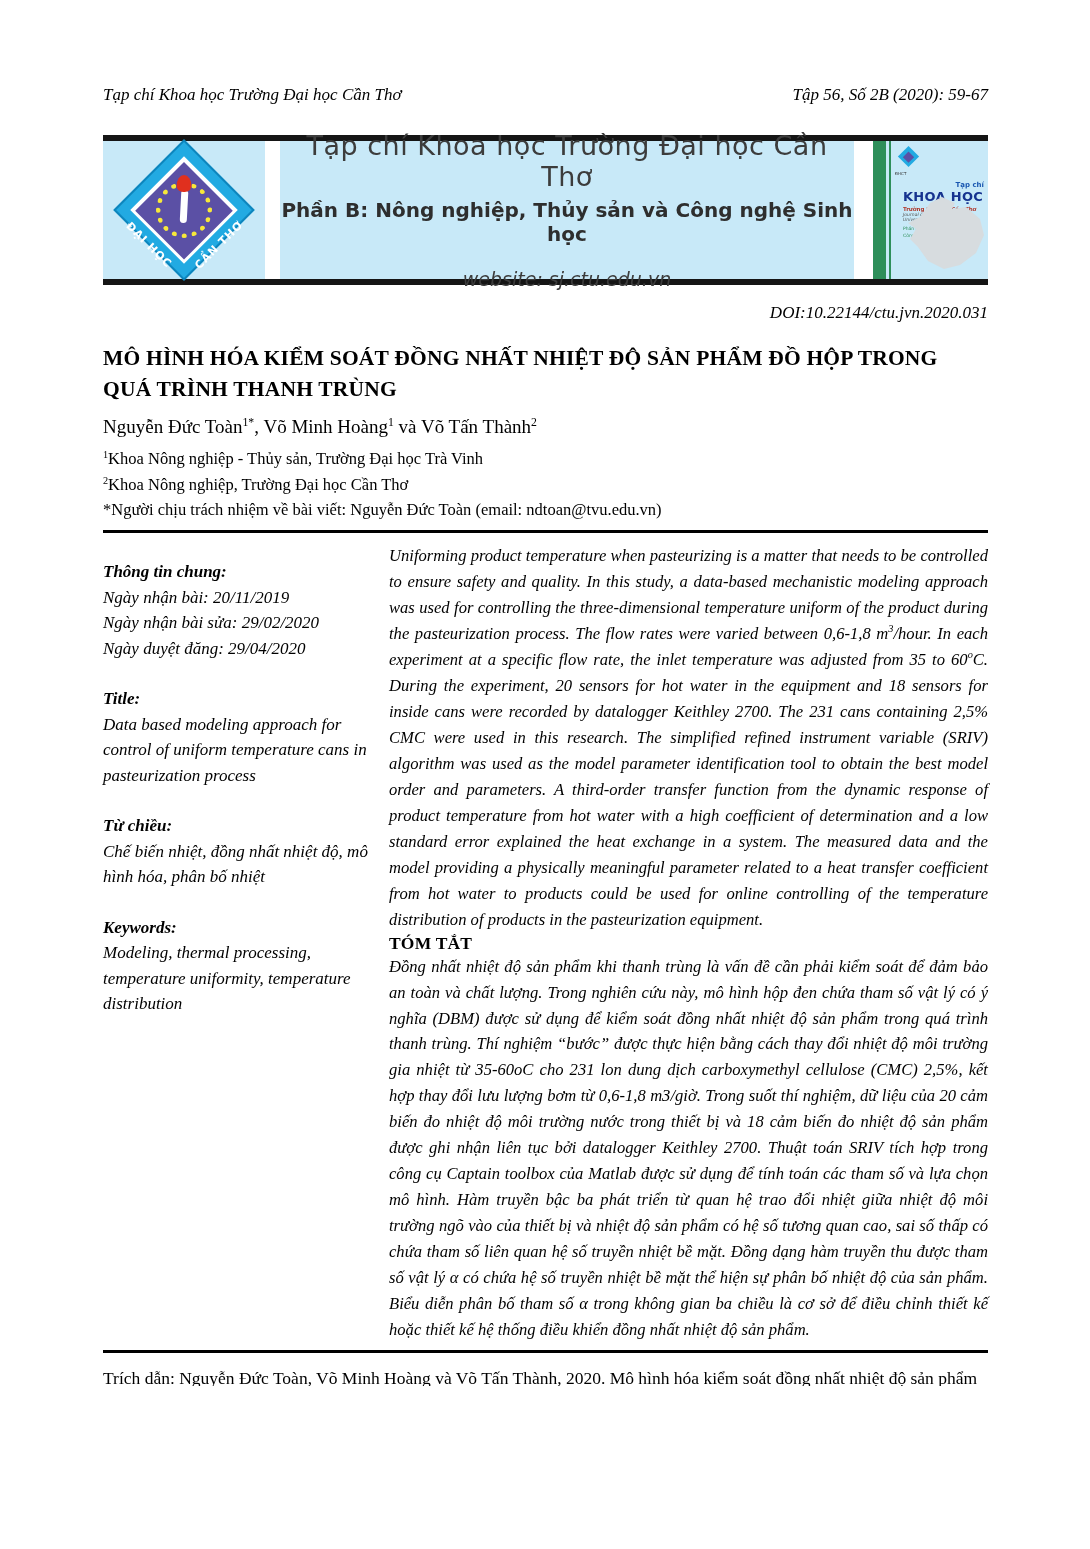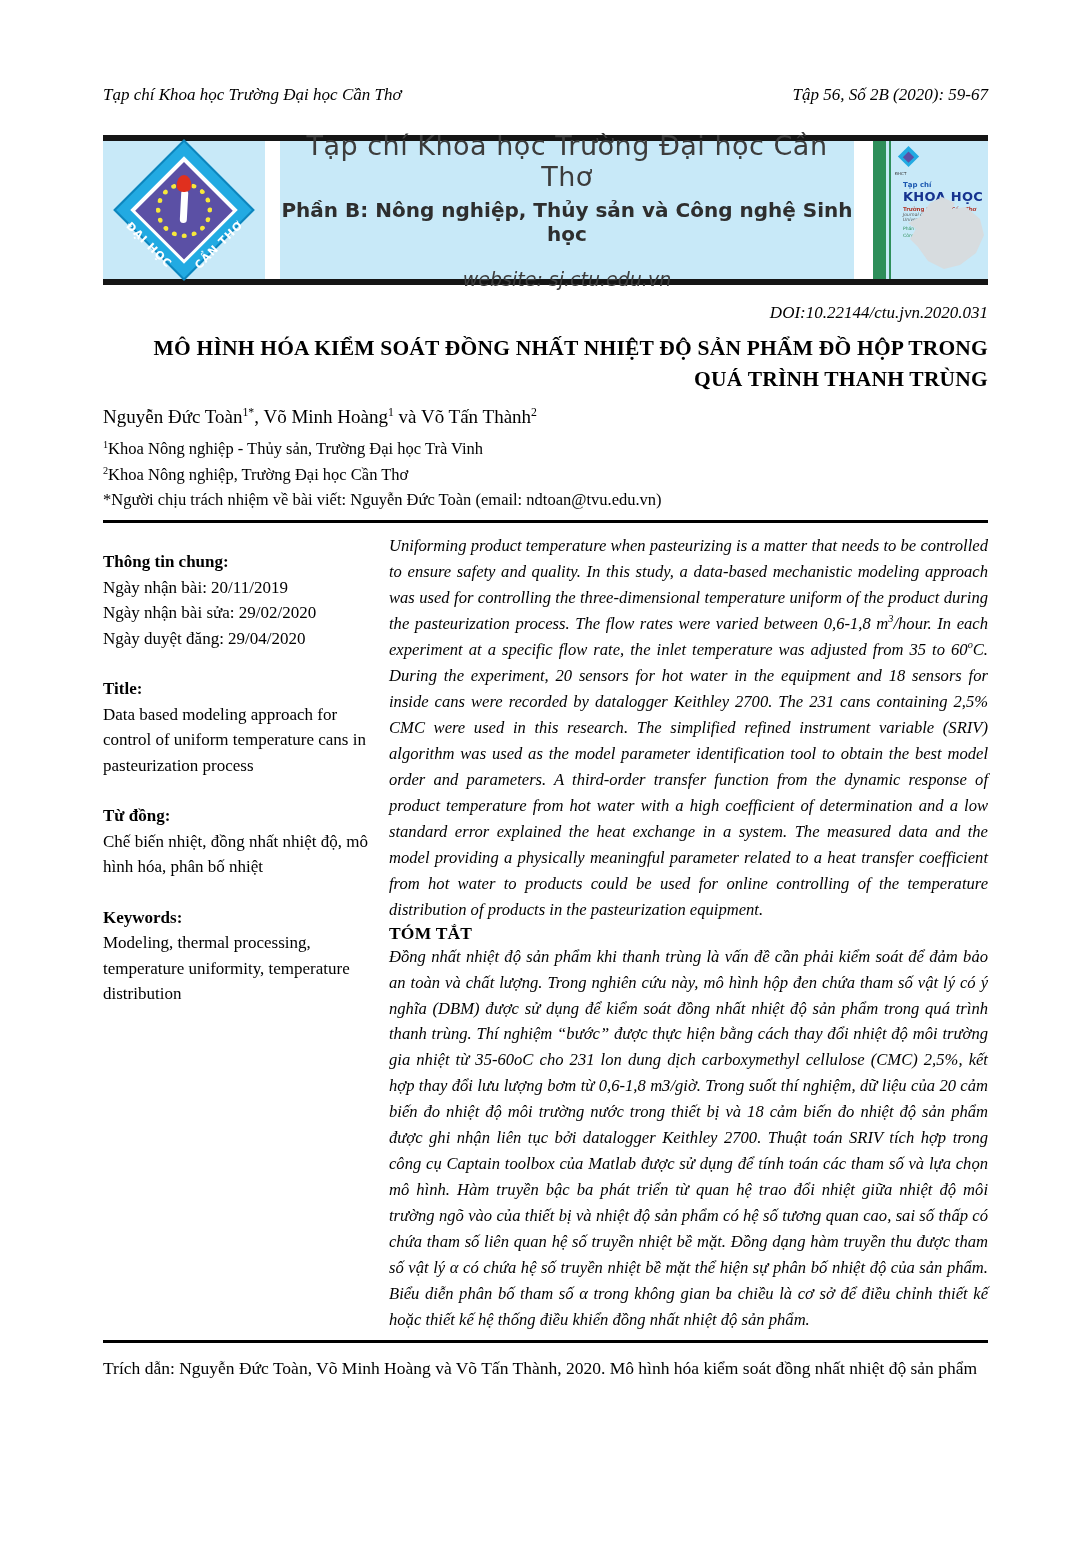--- a/index.html
+++ b/index.html
@@ -47,39 +47,39 @@
   .cover { position:absolute; left:9px; top:0; right:0; bottom:0; background:#c8e9f8; overflow:hidden; }
   .cover-green { position:absolute; left:0; top:0; bottom:0; width:13px; background:#2e8f5a; }
   .cover-line { position:absolute; left:16px; top:0; bottom:0; width:2px; background:#2e8f5a; }
   .mini-logo { position:absolute; left:28px; top:8px; width:15px; height:15px; transform:rotate(45deg);
                background:#22aae2; display:flex; align-items:center; justify-content:center; }
   .mini-inner { width:8px; height:8px; background:#5b50a5; }
   .mini-caption { position:absolute; left:22px; top:30px; font-size:4px; color:#333;
                   font-family:"DejaVu Sans",sans-serif; }
   .cover-text { position:absolute; left:30px; top:40px; right:4px;
                 font-family:"DejaVu Sans","Liberation Sans",sans-serif; }
-  .c-tagline { font-size:7px; font-weight:bold; color:#1a57b0; }
+  .c-tagline { font-size:7px; font-weight:bold; color:#1a57b0;text-align:right; }
   .c-title { font-size:13px; font-weight:bold; color:#16338f; letter-spacing:0.3px; }
   .c-sub { font-size:5.5px; font-weight:bold; color:#b03a2e; margin-top:2px; }
   .c-sub2 { font-size:4.5px; font-style:italic; color:#555; }
   .c-note { font-size:4.5px; color:#2e8f5a; margin-top:4px; line-height:1.5; }
   .map { position:absolute; right:2px; bottom:6px; }
 
   
   .doi { margin-top:18px; text-align:right; font-style:italic; font-size:17px; }
-  .title { margin-top:10px; font-size:21.5px; font-weight:bold; line-height:1.42; letter-spacing:0.2px;text-align:right; }
+  .title { margin-top:20px; font-size:21.5px; font-weight:bold; line-height:1.42; letter-spacing:0.2px; }
   .authors { margin-top:12px; font-size:19px; }
   .affils { margin-top:8px; font-size:16.5px; line-height:1.55; }
   sup { font-size:0.62em; }
 
   .rule-double { margin-top:7px; height:3px; border-top:2.5px solid #000; border-bottom:1.5px solid #000; }
 
   
   .columns { display:flex; margin-top:10px; }
-  .sidebar { width:278px; flex:none; font-size:17px; line-height:1.5; padding-top:16px; }
+  .sidebar { width:278px; flex:none; font-style:italic; font-size:17px; line-height:1.5; padding-top:16px; }
   .sb-h { font-weight:bold; }
   .sb-gap { height:25px; }
   .main-col { flex:1; padding-left:8px; }
   .sec-h { font-size:17.5px; font-weight:bold; letter-spacing:0.2px; }
   .abs { font-style:italic; font-size:16.6px; line-height:1.565; text-align:justify; }
 
   
   .citation { margin-top:12px; font-size:17.5px; line-height:1.55; padding-left:82px; text-indent:-82px; }
   .page-number { margin-top:30px; text-align:right; font-size:17px; color:#1f3864; }
 </style>
@@ -158,21 +158,21 @@
   <div class="columns">
     <aside class="sidebar">
       <div class="sb-h">Thông tin chung:</div>
       <div>Ngày nhận bài: 20/11/2019</div>
       <div>Ngày nhận bài sửa: 29/02/2020</div>
       <div>Ngày duyệt đăng: 29/04/2020</div>
       <div class="sb-gap"></div>
       <div class="sb-h">Title:</div>
       <div>Data based modeling approach for control of uniform temperature cans in pasteurization process</div>
       <div class="sb-gap"></div>
-      <div class="sb-h">Từ đồng:</div>
+      <div class="sb-h">Từ chiều:</div>
       <div>Chế biến nhiệt, đồng nhất nhiệt độ, mô hình hóa, phân bố nhiệt</div>
       <div class="sb-gap"></div>
       <div class="sb-h">Keywords:</div>
       <div>Modeling, thermal processing, temperature uniformity, temperature distribution</div>
     </aside>
 
     <section class="main-col">
       <p class="abs">Uniforming product temperature when pasteurizing is a matter that needs to be controlled to ensure safety and quality. In this study, a data-based mechanistic modeling approach was used for controlling the three-dimensional temperature uniform of the product during the pasteurization process. The flow rates were varied between 0,6-1,8 m<sup>3</sup>/hour. In each experiment at a specific flow rate, the inlet temperature was adjusted from 35 to 60<sup>o</sup>C. During the experiment, 20 sensors for hot water in the equipment and 18 sensors for inside cans were recorded by datalogger Keithley 2700. The 231 cans containing 2,5% CMC were used in this research. The simplified refined instrument variable (SRIV) algorithm was used as the model parameter identification tool to obtain the best model order and parameters. A third-order transfer function from the dynamic response of product temperature from hot water with a high coefficient of determination and a low standard error explained the heat exchange in a system. The measured data and the model providing a physically meaningful parameter related to a heat transfer coefficient from hot water to products could be used for online controlling of the temperature distribution of products in the pasteurization equipment.</p>
       <h2 class="sec-h">TÓM TẮT</h2>
       <p class="abs">Đồng nhất nhiệt độ sản phẩm khi thanh trùng là vấn đề cần phải kiểm soát để đảm bảo an toàn và chất lượng. Trong nghiên cứu này, mô hình hộp đen chứa tham số vật lý có ý nghĩa (DBM) được sử dụng để kiểm soát đồng nhất nhiệt độ sản phẩm trong quá trình thanh trùng. Thí nghiệm “bước” được thực hiện bằng cách thay đổi nhiệt độ môi trường gia nhiệt từ 35-60oC cho 231 lon dung dịch carboxymethyl cellulose (CMC) 2,5%, kết hợp thay đổi lưu lượng bơm từ 0,6-1,8 m3/giờ. Trong suốt thí nghiệm, dữ liệu của 20 cảm biến đo nhiệt độ môi trường nước trong thiết bị và 18 cảm biến đo nhiệt độ sản phẩm được ghi nhận liên tục bởi datalogger Keithley 2700. Thuật toán SRIV tích hợp trong công cụ Captain toolbox của Matlab được sử dụng để tính toán các tham số và lựa chọn mô hình. Hàm truyền bậc ba phát triển từ quan hệ trao đổi nhiệt giữa nhiệt độ môi trường ngõ vào của thiết bị và nhiệt độ sản phẩm có hệ số tương quan cao, sai số thấp có chứa tham số liên quan hệ số truyền nhiệt bề mặt. Đồng dạng hàm truyền thu được tham số vật lý α có chứa hệ số truyền nhiệt bề mặt thể hiện sự phân bố nhiệt độ của sản phẩm. Biểu diễn phân bố tham số α trong không gian ba chiều là cơ sở để điều chỉnh thiết kế hoặc thiết kế hệ thống điều khiển đồng nhất nhiệt độ sản phẩm.</p>

